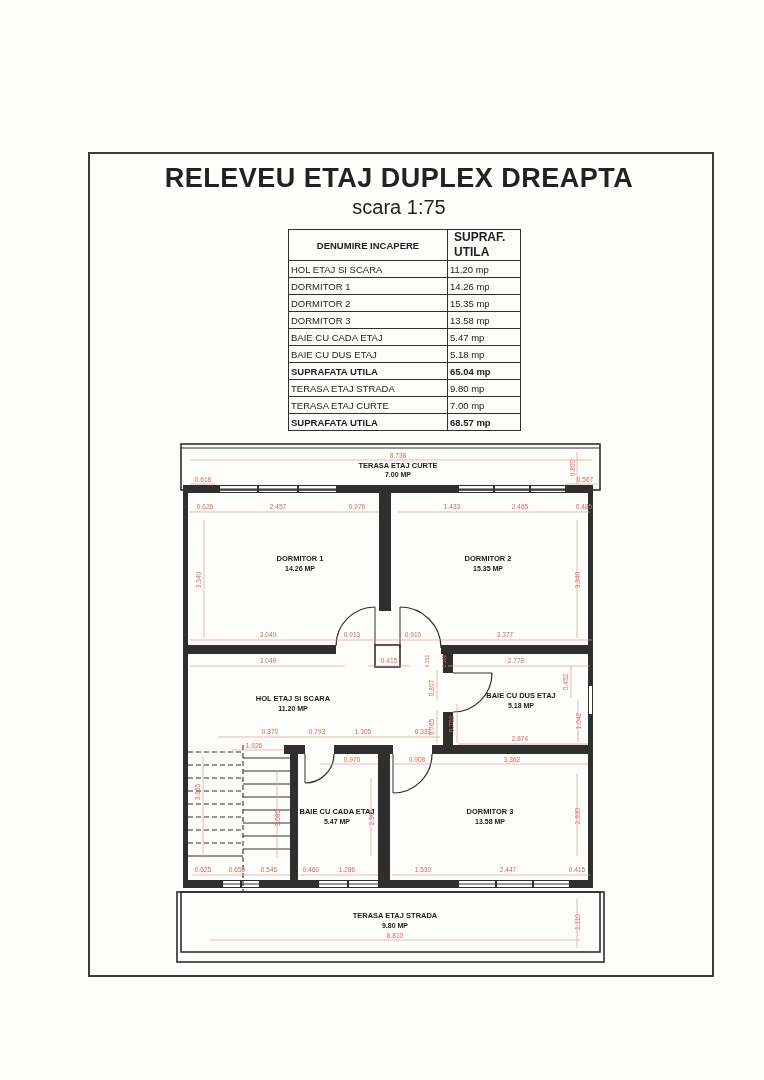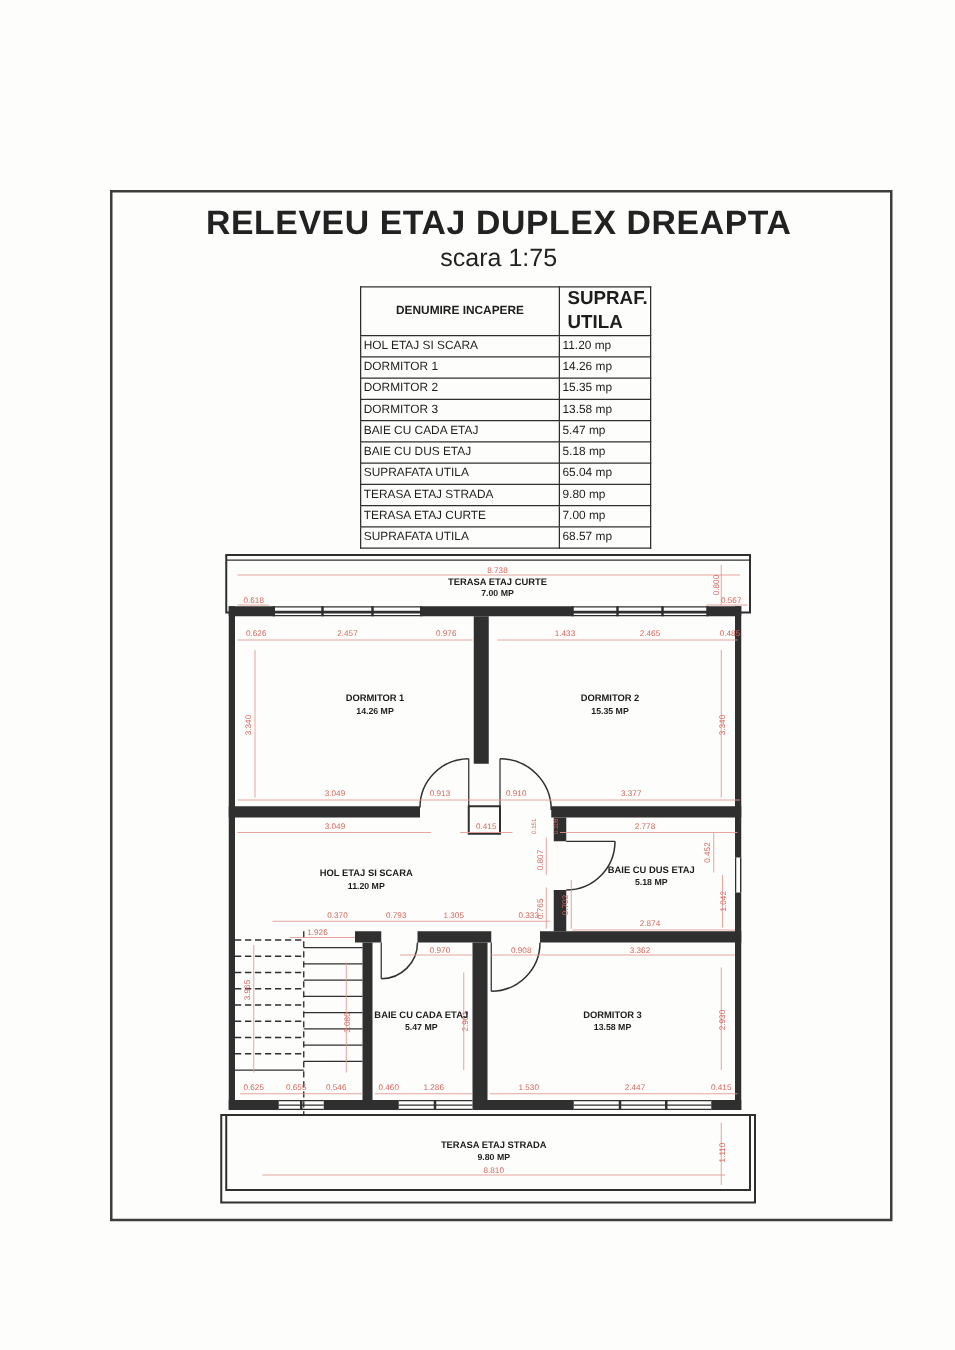--- a/index.html
+++ b/index.html
@@ -9,24 +9,24 @@
          border:2px solid #3d3d3d;background:#fdfdfc;}
   .title{position:absolute;left:88px;top:163px;width:622px;text-align:center;
          font-size:27px;font-weight:bold;letter-spacing:.5px;color:#222;}
   .subtitle{position:absolute;left:88px;top:196px;width:622px;text-align:center;
          font-size:20px;font-weight:normal;color:#222;}
   table.areas{position:absolute;left:288px;top:229px;border-collapse:collapse;
          table-layout:fixed;background:#fdfdfc;}
   table.areas td,table.areas th{border:1.6px solid #2f2f2f;font-size:9.5px;
          vertical-align:middle;padding:0 2px;color:#1d1d1d;}
   table.areas th{font-weight:bold;height:29px;}
-  table.areas th.c2{text-align:left;padding-left:6px;font-size:15px;line-height:1.25;}
+  table.areas th.c2{text-align:left;padding-left:6px;font-size:12px;line-height:1.25;}
   table.areas td{height:16px;}
   .c1{width:154px;} .c2{width:64px;}
-  tr.bold td{font-weight:normal;margin-left:19px;}
+  tr.bold td{font-weight:bold;margin-left:19px;}
   svg{position:absolute;left:0;top:0;}
   .dim{fill:#d4685e;font-size:6.5px;font-family:"Liberation Sans",sans-serif;}
   .dimtiny{fill:#d4685e;font-size:5px;font-family:"Liberation Sans",sans-serif;}
   .room{fill:#1c1c1c;font-size:7.5px;font-weight:bold;font-family:"Liberation Sans",sans-serif;}
   .rooma{fill:#1c1c1c;font-size:7px;font-weight:bold;font-family:"Liberation Sans",sans-serif;}
   .wall{fill:#2f2f2f;}
   .wline{stroke:#2f2f2f;stroke-width:1;fill:none;}
   .wline2{stroke:#2f2f2f;stroke-width:1.6;fill:none;}
   .arc{stroke:#2f2f2f;stroke-width:1.2;fill:none;}
   .dash{stroke:#2f2f2f;stroke-width:1.1;fill:none;stroke-dasharray:5,3;}

